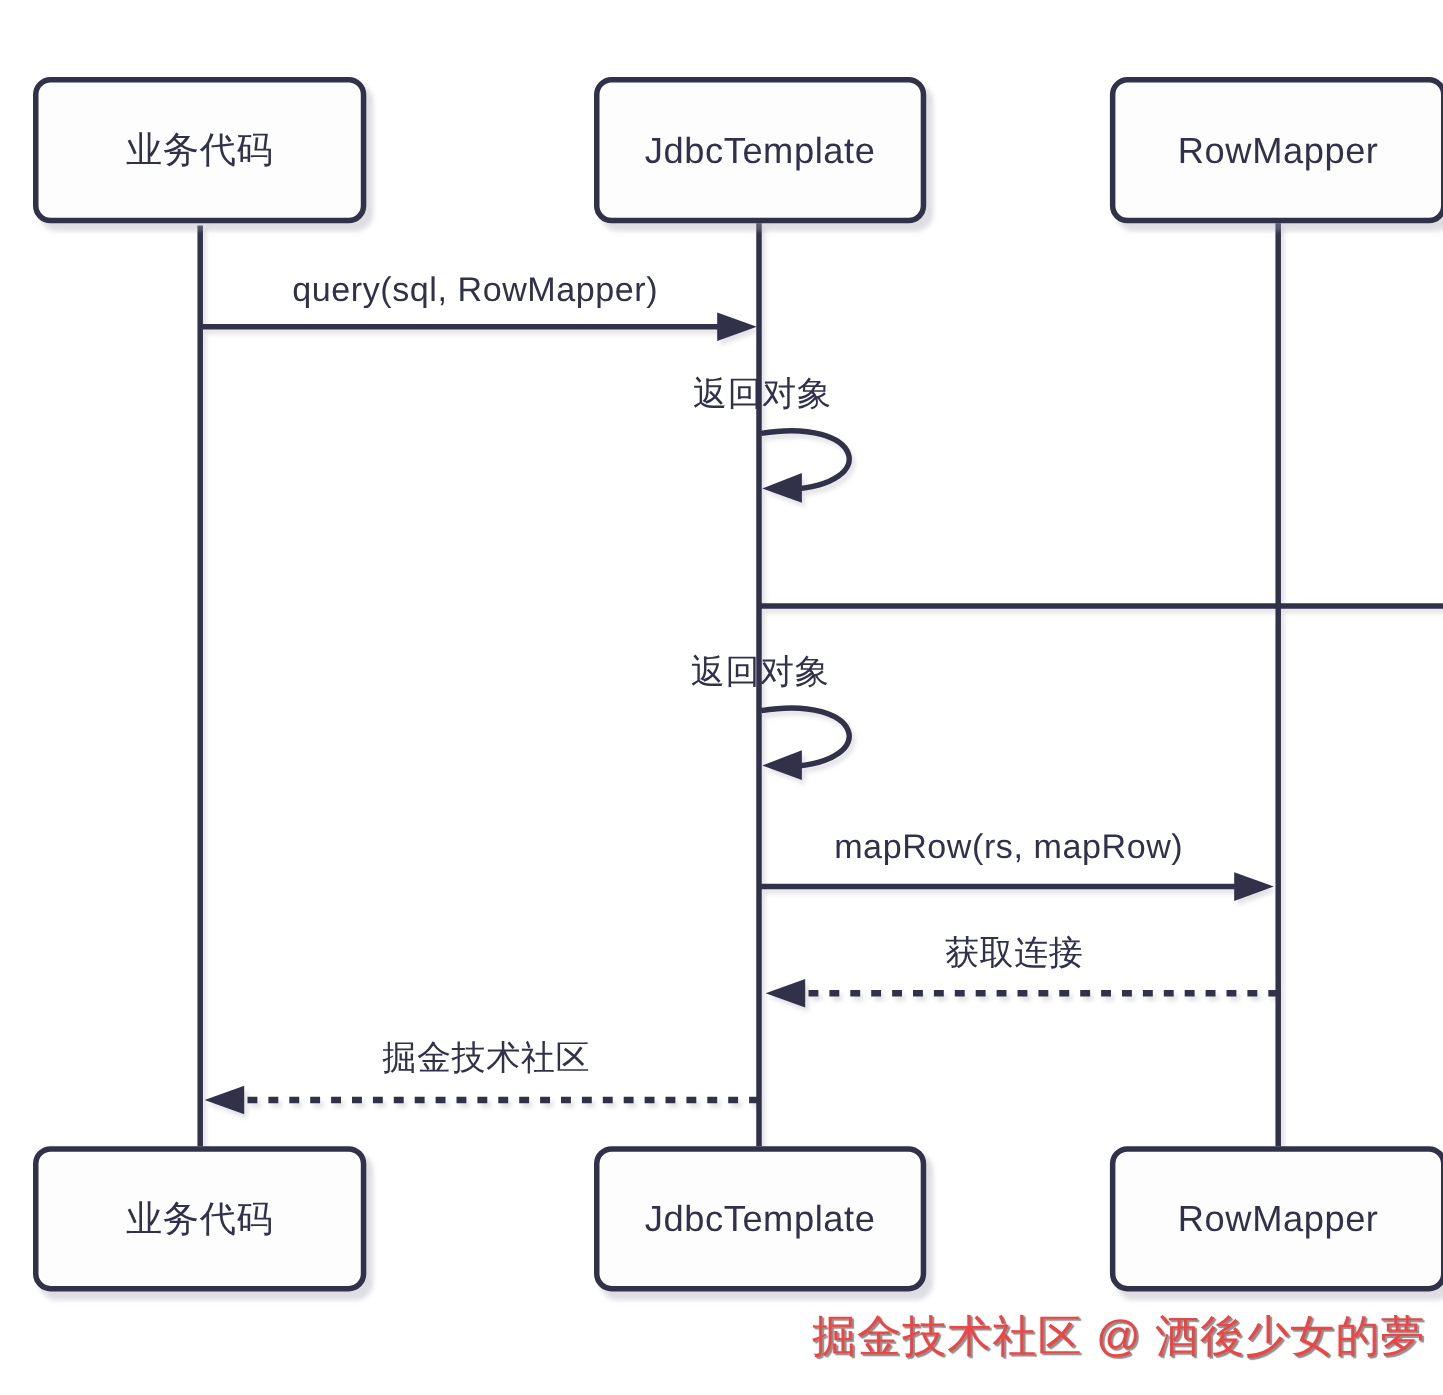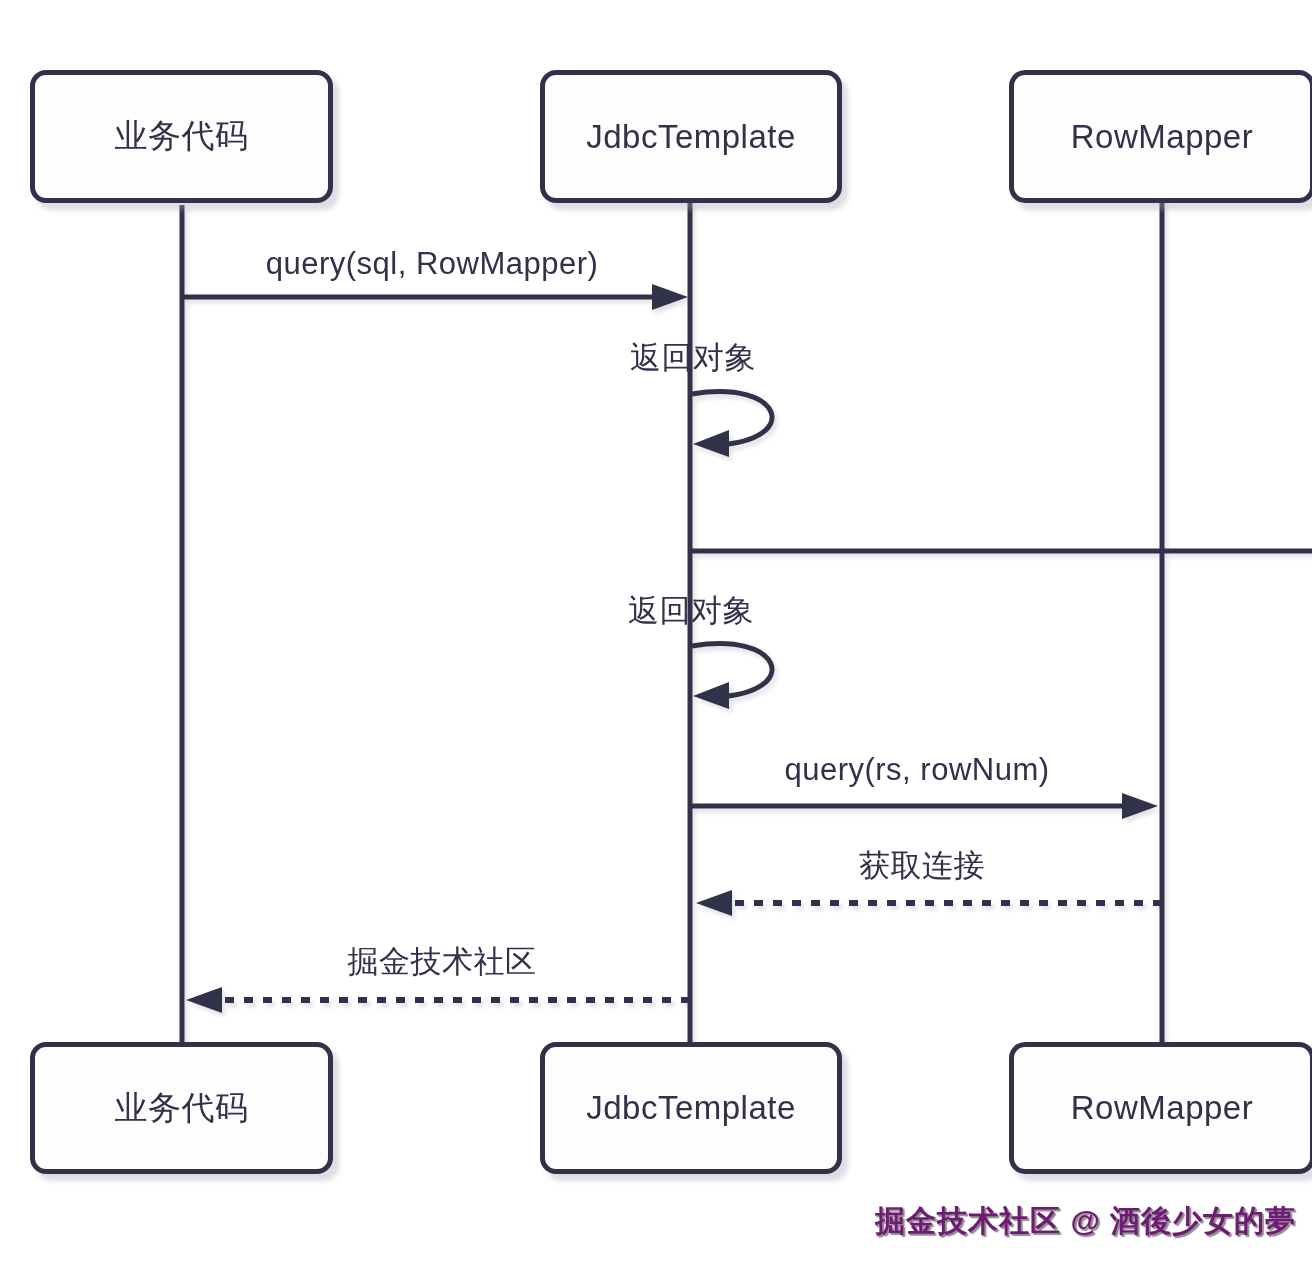--- a/index.html
+++ b/index.html
@@ -22,22 +22,22 @@
     box-shadow:6px 7px 5px rgba(165,165,178,0.38);
     display:flex;align-items:center;justify-content:center;
     color:var(--stroke);font-size:33px;letter-spacing:0.5px;
   }
   .msg{
     position:absolute;transform:translate(-50%,-50%);
     color:var(--stroke);font-size:31px;white-space:nowrap;letter-spacing:0.5px;
   }
   .watermark{
     position:absolute;right:28px;bottom:26px;
-    font-size:30px;font-weight:bold;letter-spacing:1px;white-space:nowrap;
-    color:#701a75;
+    font-size:40px;font-weight:normal;letter-spacing:1px;white-space:nowrap;
+    color:#ef4444;
     text-shadow:2px 2px 1px #8f8f8f,-1px -1px 0 #ffffff,1px 1px 0 #a6a6a6;
   }
 </style>
 </head>
 <body>
 
 <div class="canvas">
 
   <svg class="wires" viewBox="0 0 1312 1268" xmlns="http://www.w3.org/2000/svg">
 
@@ -96,19 +96,19 @@
   <div class="actor-box" style="left:528px;top:1042px;width:302px;height:132px;">
     <span>JdbcTemplate</span>
   </div>
   <div class="actor-box" style="left:997px;top:1042px;width:306px;height:132px;">
     <span>RowMapper</span>
   </div>
 
   <div class="msg" style="left:420px;top:264px;">query(sql, RowMapper)</div>
   <div class="msg" style="left:681px;top:358px;">返回对象</div>
   <div class="msg" style="left:679px;top:611px;">返回对象</div>
-  <div class="msg" style="left:905px;top:770px;">query(rs, rowNum)</div>
+  <div class="msg" style="left:905px;top:770px;">mapRow(rs, mapRow)</div>
   <div class="msg" style="left:910px;top:866px;">获取连接</div>
   <div class="msg" style="left:430px;top:962px;">掘金技术社区</div>
 
   <div class="watermark">掘金技术社区 @ 酒後少女的夢</div>
 
 </div>
 
 </body></html>

